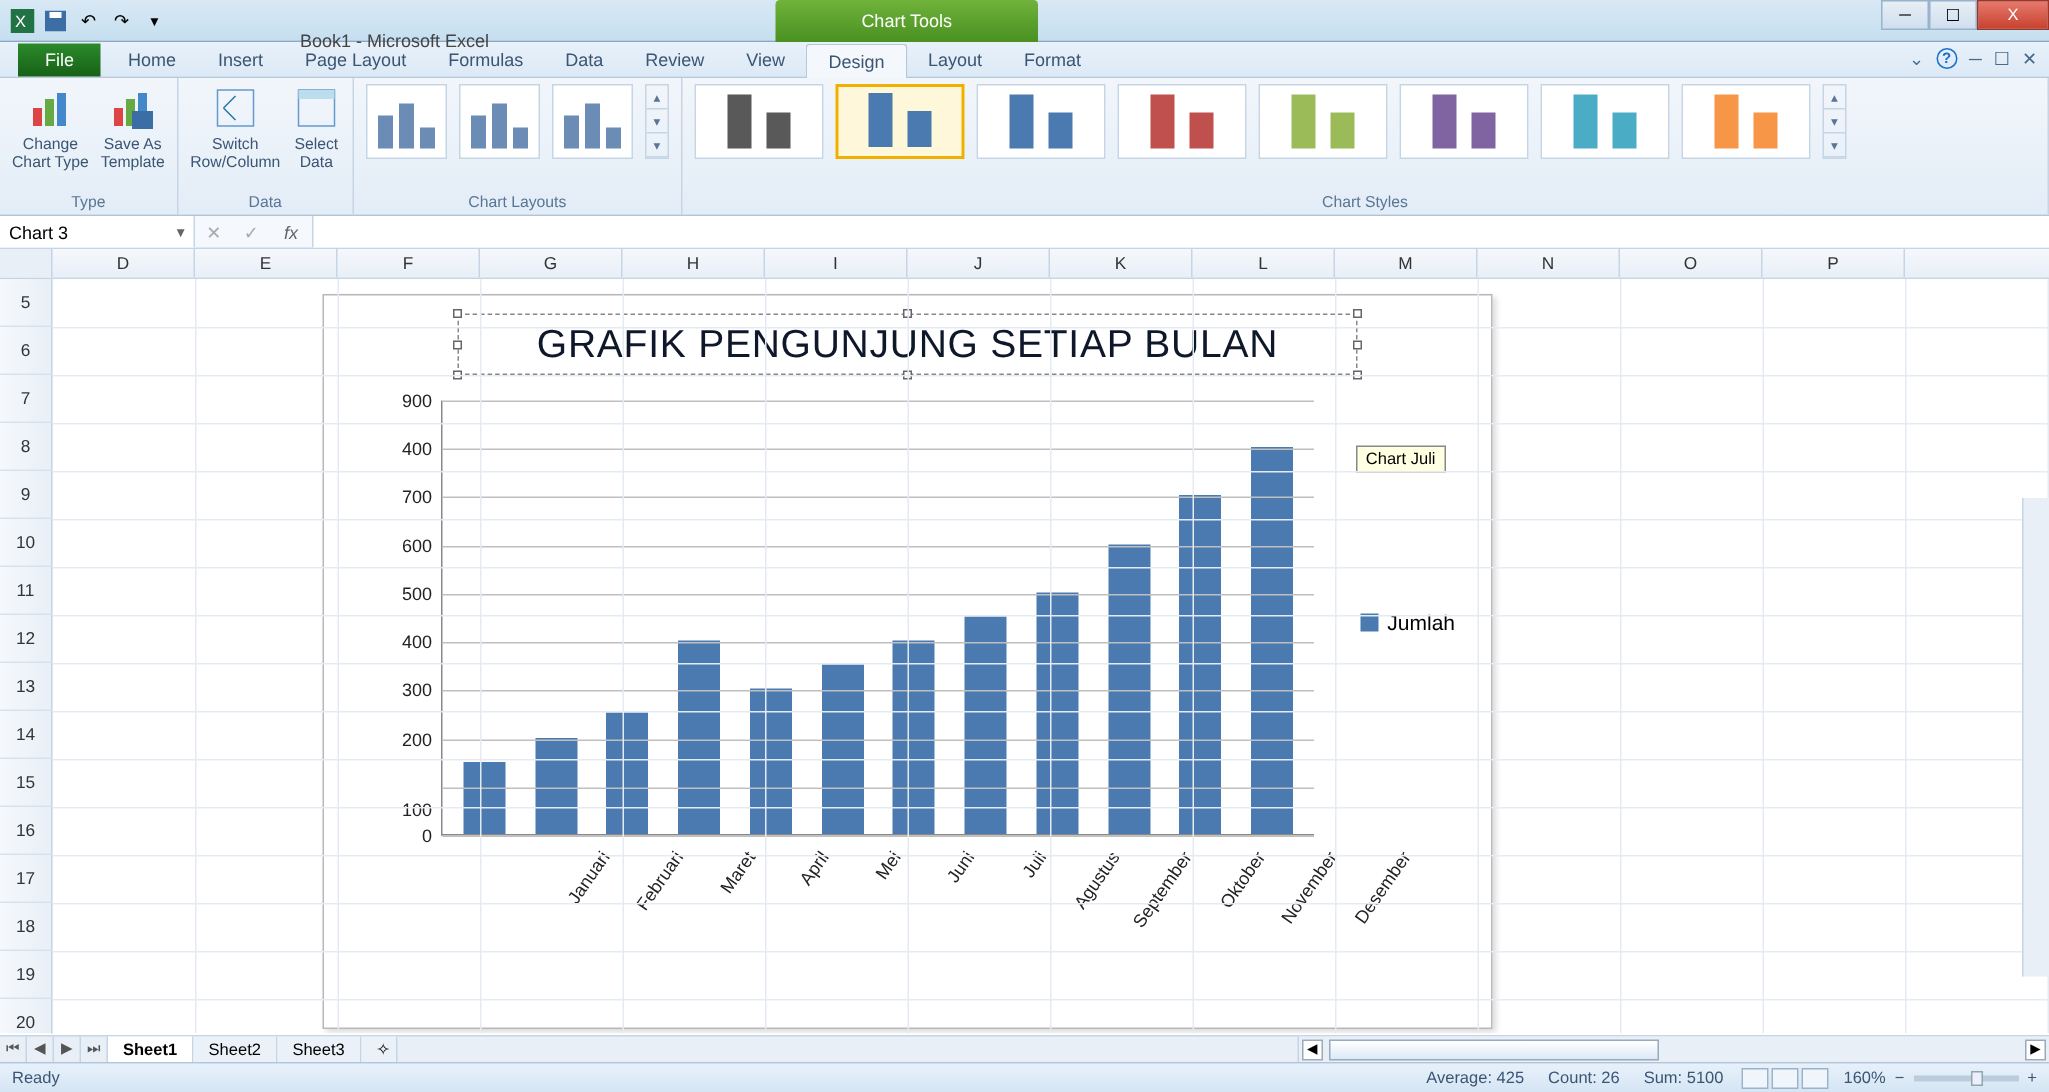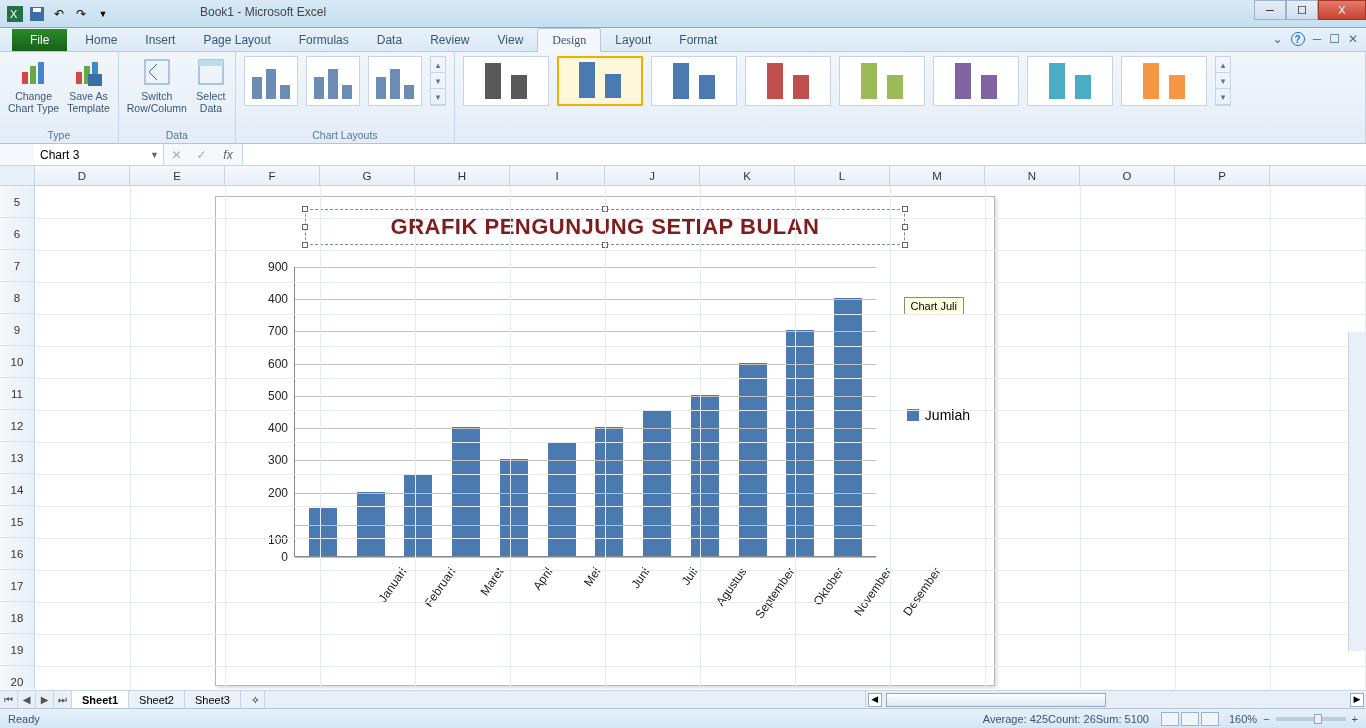--- a/index.html
+++ b/index.html
@@ -2,31 +2,31 @@
 <html><head>
 <meta charset="utf-8">
 <style>
 * { box-sizing: border-box; margin: 0; padding: 0; font-family: "Segoe UI", Tahoma, sans-serif; }
 body { width: 1366px; height: 728px; background: #fff; overflow: hidden; position: relative; font-size: 12px; }
 
 
 .titlebar { height: 28px; background: linear-gradient(#d9e8f5,#c5dff0); display: flex; align-items: center; position: relative; border-bottom: 1px solid #8ba8c4; }
 .titlebar .qat { display: flex; align-items: center; gap: 4px; padding-left: 6px; }
 .qat-icon { width: 18px; height: 18px; display: inline-flex; align-items: center; justify-content: center; }
-.title-text { position: absolute; left: 200px; top: 5px; font-size: 12px; color: #444; }
+.title-text { position: absolute; left: 200px; top: 20px; font-size: 12px; color: #444; }
 .chart-tools { position: absolute; left: 517px; top: 0; width: 175px; height: 28px; background: linear-gradient(#6fb33a,#4a9022); color: #fff; text-align: center; line-height: 18px; font-size: 12px; padding-top: 5px; border-radius: 3px 3px 0 0; }
 .win-controls { position: absolute; right: 0; top: 0; display: flex; }
 .win-btn { width: 32px; height: 20px; background: linear-gradient(#e8eef5,#cfdff0); border: 1px solid #9ab3cc; display: flex; align-items: center; justify-content: center; font-size: 11px; }
 .win-btn.close { width: 48px; background: linear-gradient(#e67a6d,#c8412f); color: #fff; border-color: #a03525; }
 
 
 .tabs { height: 24px; background: linear-gradient(#e8f1fa,#dce9f6); display: flex; align-items: flex-end; padding-left: 12px; border-bottom: 1px solid #b5c9dd; }
 .tab { padding: 4px 14px; font-size: 12px; color: #3b5574; cursor: default; }
 .tab.file { background: #1a6b1a; background: linear-gradient(#2b8a2b,#176117); color: #fff; padding: 4px 18px; margin-right: 4px; }
-.tab.active { background: #f4f8fc; border: 1px solid #b5c9dd; border-bottom: none; border-radius: 3px 3px 0 0; position: relative; top: 1px; font-family: Liberation Serif, serif; }
+.tab.active { background: #f4f8fc; border: 1px solid #b5c9dd; border-bottom: none; border-radius: 3px 3px 0 0; position: relative; top: 1px; }
 .tab.design { background: #f4f8fc; border: 1px solid #b5c9dd; border-bottom: none; }
 .help-icons { position: absolute; right: 8px; top: 32px; display: flex; gap: 8px; font-size: 12px; color: #4a6a8a; }
 
 
 .ribbon { height: 92px; background: linear-gradient(#f2f6fb,#e3edf7); border-bottom: 1px solid #b0c5da; display: flex; }
 .ribbon-group { border-right: 1px solid #c5d5e6; padding: 4px 8px 2px; display: flex; flex-direction: column; justify-content: space-between; }
 .ribbon-group-label { font-size: 10.5px; color: #5a7596; text-align: center; padding-top: 2px; }
 .ribbon-row { display: flex; gap: 8px; align-items: flex-start; }
 .rb-btn { text-align: center; font-size: 10.5px; color: #3b5574; cursor: default; }
 .rb-btn .ic { width: 32px; height: 32px; margin: 0 auto 2px; display: flex; align-items: center; justify-content: center; }
@@ -36,21 +36,21 @@
   display: flex; align-items: flex-end; justify-content: center; gap: 4px; padding-bottom: 6px;
 }
 .chart-style-item { width: 86px; height: 50px; gap: 10px; }
 .chart-style-item.sel { border: 2px solid #f0b000; background: #fff7d9; }
 .mini-bar { width: 10px; background: #666; }
 .style-dd { width: 16px; display:flex; flex-direction:column; border:1px solid #c5d5e6; }
 .style-dd div { height:16px; display:flex; align-items:center; justify-content:center; font-size:9px; color:#5a7596; border-bottom:1px solid #c5d5e6;}
 
 
 .fx-bar { height: 22px; border-bottom: 1px solid #c5d5e6; display: flex; align-items: stretch; background: #f5f8fc; }
-.name-box { width: 130px; border-right: 1px solid #c5d5e6; display: flex; align-items: center; padding: 0 6px; background: #fff; position: relative; margin-left: 34px; }
+.name-box { width: 130px; border-right: 1px solid #c5d5e6; display: flex; align-items: center; padding: 0 6px; background: #fff; position: relative; }
 .name-box .dd { position: absolute; right: 4px; font-size: 9px; color: #666; }
 .fx-lbl { width: 28px; display: flex; align-items: center; justify-content: center; font-style: italic; color: #666; }
 .formula-input { flex: 1; background: #fff; border-left: 1px solid #c5d5e6; }
 
 
 .grid { position: relative; height: 523px; background: #fff; overflow: hidden; }
 .col-headers { display: flex; background: linear-gradient(#f5f8fc,#e8eff7); border-bottom: 1px solid #c5d5e6; height: 20px; }
 .corner { width: 35px; border-right: 1px solid #c5d5e6; background: #e8eff7; }
 .col-h { flex: none; width: 95px; text-align: center; font-size: 11.5px; border-right: 1px solid #c5d5e6; line-height: 20px; color: #333; }
 .row-area { display: flex; height: 503px; }
@@ -62,21 +62,21 @@
 
 
 .chart-obj {
   position: absolute; left: 180px; top: 10px; width: 780px; height: 490px;
   background: #fff; border: 1px solid #b8b8b8; box-shadow: 2px 2px 4px rgba(0,0,0,.15);
 }
 .chart-title-edit {
   margin: 12px auto 6px; width: 600px; text-align: center;
   border: 1px dashed #888; padding: 4px 6px; position: relative;
 }
-.chart-title-edit .t { font-size: 22px; font-weight: bold; color: #7f1d1d; letter-spacing: .5px; }
+.chart-title-edit .t { font-size: 26px; font-weight: normal; color: #0f172a; letter-spacing: .5px; }
 .chart-title-edit .sel-h { position:absolute; width:6px; height:6px; background:#fff; border:1px solid #666; }
 .tooltip { position: absolute; right: 30px; top: 100px; background: #ffffe1; border: 1px solid #888; padding: 2px 6px; font-size: 11px; }
 .plot { position: absolute; left: 40px; top: 70px; width: 620px; height: 290px; }
 .y-axis { position: absolute; left: 0; top: 0; bottom: 0; width: 36px; }
 .y-tick { position: absolute; right: 4px; font-size: 12px; color: #222; transform: translateY(-50%); }
 .plot-area { position: absolute; left: 38px; right: 0; top: 0; bottom: 0; border-left: 1px solid #888; border-bottom: 1px solid #888; }
 .grid-h { position: absolute; left: 0; right: 0; border-top: 1px solid #bfbfbf; }
 .bars { position: absolute; left: 0; right: 0; bottom: 0; top: 0; display: flex; align-items: flex-end; justify-content: space-around; padding: 0 4px; }
 .bar { width: 28px; background: #4a7ab0; }
 .x-labels { position: absolute; left: 78px; top: 362px; width: 582px; height: 90px; }
@@ -89,21 +89,21 @@
 .sheet-nav { display:flex; }
 .sheet-nav-btn { width:18px; border-right:1px solid #c5d5e6; text-align:center; font-size:10px; line-height:18px; color:#555; }
 .sheet-tab { padding:0 10px; border-right:1px solid #c5d5e6; line-height:18px; background:#fff; font-size:11px; }
 .sheet-tab.active { background:#fff; font-weight:bold; }
 .sheet-tab.inactive { background:#eaf1f9; }
 .hscroll-track { flex:1; position:relative; margin-left: 600px; background:#e8eff7; border-left:1px solid #c5d5e6; }
 .vscroll { position:absolute; right:0; top: 166px; width:18px; bottom:38px; background:#e8eff7; border-left:1px solid #c5d5e6; }
 
 
 .status { position:absolute; bottom:0; left:0; right:0; height:20px; background: linear-gradient(#e8f1fa,#d5e5f4); border-top:1px solid #b0c5da; display:flex; align-items:center; font-size:11px; color:#3b5574; padding:0 8px; }
-.status .agg { margin-left:auto; display:flex; gap:0; }
+.status .agg { margin-left:auto; display:flex; gap:16px; }
 .view-btns { display:flex; gap:2px; margin-left:12px; }
 .view-btn { width:18px; height:14px; border:1px solid #9ab3cc; background:#f0f5fb; }
 .zoom { margin-left:10px; display:flex; align-items:center; gap:6px; }
 .zoom-track { width:70px; height:4px; background:#bcd; position:relative; }
 .zoom-thumb { position:absolute; left:55%; top:-3px; width:8px; height:10px; background:#eef; border:1px solid #8aa; }
 </style>
 </head>
 <body>
 
 <div class="titlebar">
@@ -118,20 +118,21 @@
       <svg width="14" height="14">
           <rect width="14" height="14" fill="#3a6ea5"></rect>
           <rect x="3" y="1" width="8" height="4" fill="#fff"></rect>
         </svg>
     </span>
     <span class="qat-icon">↶</span>
     <span class="qat-icon">↷</span>
     <span class="qat-icon" style="font-size:9px;">▼</span>
   </div>
   <div class="title-text">Book1 - Microsoft Excel</div>
+  <div class="chart-tools">Chart Tools</div>
   <div class="win-controls">
     <div class="win-btn">─</div>
     <div class="win-btn">☐</div>
     <div class="win-btn close">X</div>
   </div>
 </div>
 
 <div class="tabs">
   <div class="tab file">File</div>
   <div class="tab">Home</div>
@@ -268,20 +269,21 @@
         <div class="chart-style-item">
           <div class="mini-bar" style="height:36px;width:16px;background:#f79646"></div>
           <div class="mini-bar" style="height:24px;width:16px;background:#f79646"></div>
         </div>
         <div class="style-dd">
           <div>▴</div>
           <div>▾</div>
           <div>▾</div>
         </div>
       </div>
+    <div class="ribbon-group-label">Chart Styles</div>
   </div>
 
 </div>
 
 <div class="fx-bar">
   <div class="name-box">
     <span>Chart 3</span>
     <span class="dd">▼</span>
   </div>
   <div style="width:50px;display:flex;align-items:center;justify-content:space-around;color:#aaa;">

